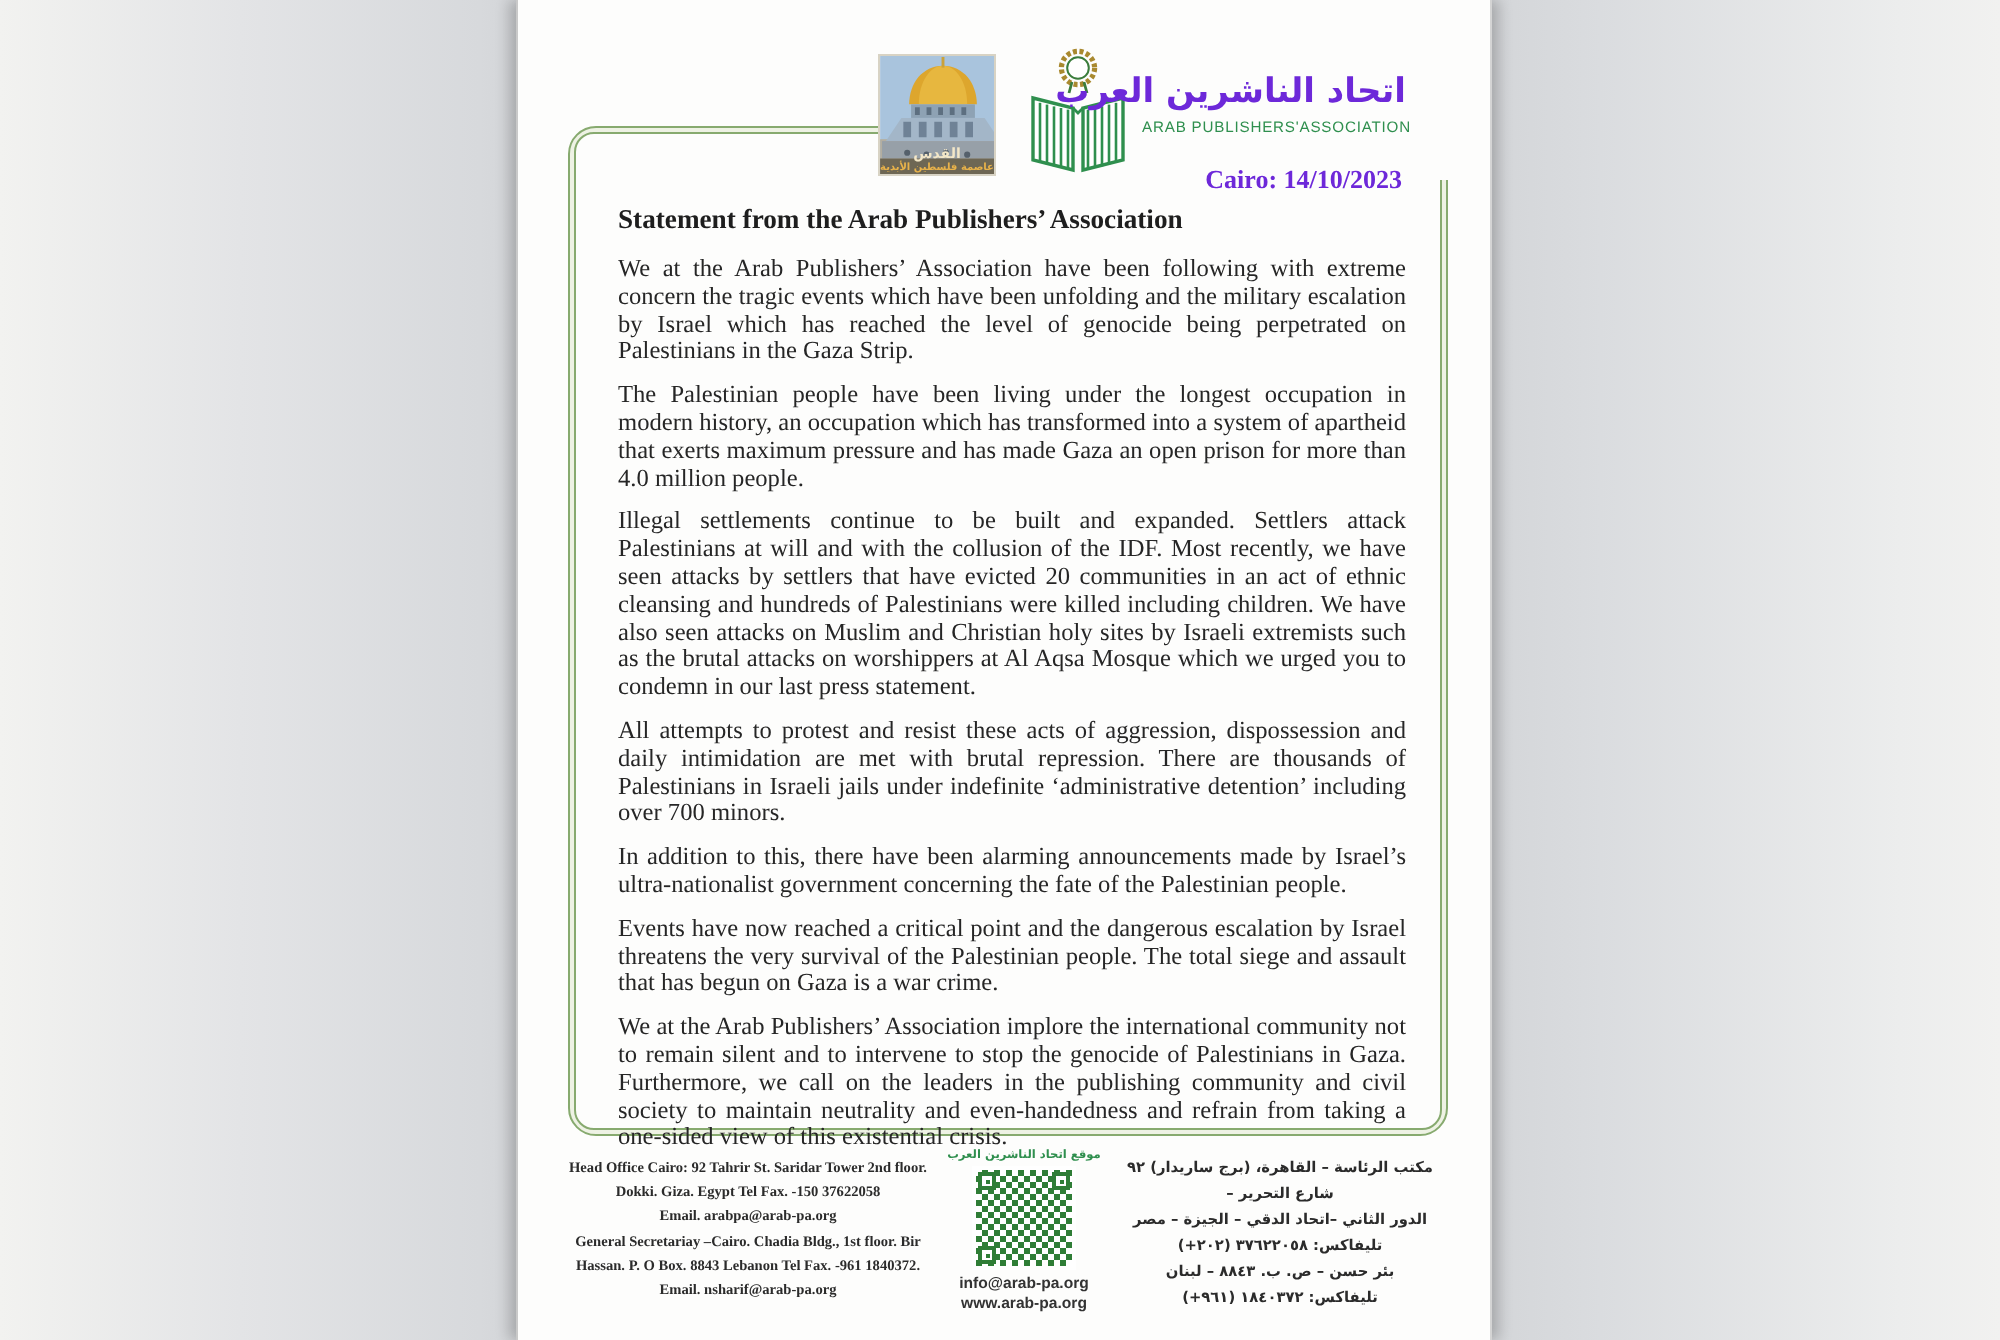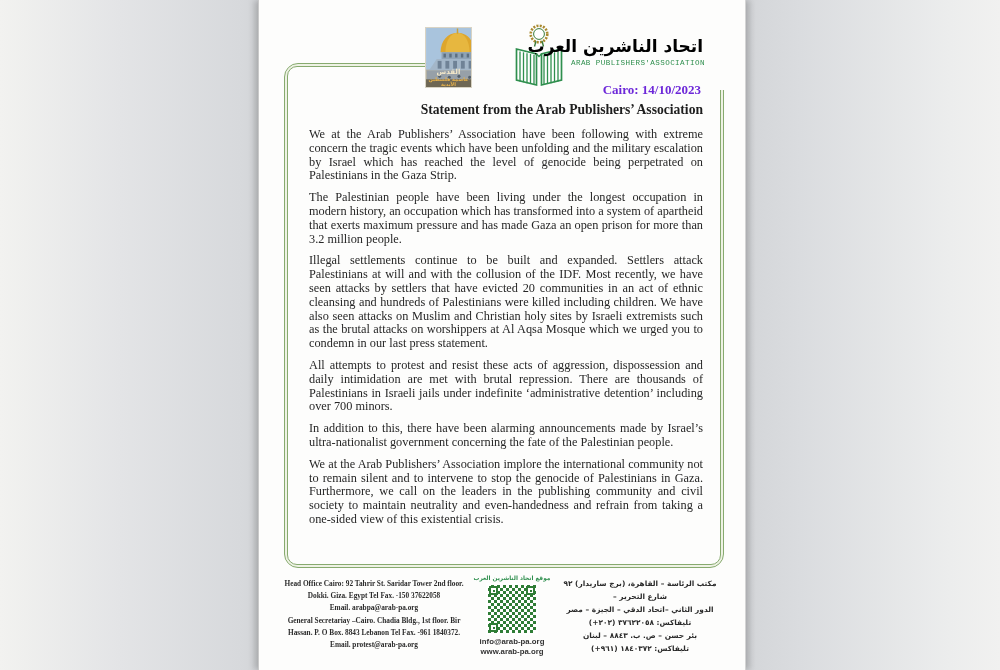--- a/index.html
+++ b/index.html
@@ -19,36 +19,36 @@
     position:absolute;left:25px;top:63px;width:440px;height:505px;
     border:1.5px solid #87aa6f;border-radius:14px;padding:2px;
     background:#eef2e4;box-sizing:border-box;z-index:1;
   }
   .frame-inner{
     width:100%;height:100%;box-sizing:border-box;
     border:1.5px solid #87aa6f;border-radius:10px;background:#fdfdfc;
   }
   
   .header-mask{position:absolute;left:180px;top:18px;width:286px;height:72px;background:#fdfdfc;z-index:2;}
-  .dome-logo{position:absolute;left:166px;top:27px;width:47px;height:61px;z-index:3;
+  .dome-logo{position:absolute;left:180px;top:27px;width:59px;height:61px;z-index:3;
     border:1px solid #d8d3c4;box-sizing:border-box;overflow:hidden;}
   .dome-caption{position:absolute;left:0;bottom:0;width:100%;text-align:center;z-index:4;
     font-family:"DejaVu Sans",sans-serif;line-height:1.05;}
   .dome-caption .l1{font-size:7px;color:#f3e7c8;font-weight:bold;}
   .dome-caption .l2{font-size:5px;color:#e8b24a;font-weight:bold;}
   .apa-logo{position:absolute;left:254px;top:24px;z-index:3;display:flex;align-items:flex-start;}
   .apa-text{margin-left:6px;padding-top:12px;width:132px;text-align:center;}
-  .apa-arabic{font-family:"DejaVu Sans",sans-serif;font-weight:bold;color:#000000;
+  .apa-arabic{font-family:"DejaVu Sans",sans-serif;font-weight:bold;color:#6d28d9;
     font-size:17px;line-height:20px;direction:rtl;white-space:nowrap;}
-  .apa-english{font-family:Liberation Mono, monospace;font-size:7.6px;letter-spacing:.4px;
+  .apa-english{font-family:Liberation Sans, sans-serif;font-size:7.6px;letter-spacing:.4px;
     color:#2f8f4e;margin-top:3px;white-space:nowrap;}
   .date-line{position:absolute;top:82px;right:44px;z-index:3;font-size:13px;color:#6d28d9;font-weight:bold;}
   
   .content{position:absolute;left:50px;top:102px;width:394px;z-index:2;}
-  .title{font-size:13.6px;font-weight:bold;text-align:right;color:#1e1e1e;margin:0 0 10px 0;}
+  .title{font-size:13.6px;font-weight:bold;text-align:left;color:#1e1e1e;margin:0 0 10px 0;}
   .para{font-size:12.3px;line-height:13.8px;color:#262626;text-align:justify;margin:0 0 8px 0;}
   
   .footer{position:absolute;left:20px;top:575px;width:446px;display:flex;z-index:2;}
   .f-en{width:190px;text-align:center;font-size:7.3px;font-weight:bold;color:#2b2b2b;line-height:12.2px;padding-top:3px;}
   .f-qr{width:86px;text-align:center;}
   .qr-caption{font-family:"DejaVu Sans",sans-serif;font-size:5.8px;color:#2f8f4e;font-weight:bold;direction:rtl;}
   .qr-box{width:48px;height:48px;margin:2px auto 2px auto;position:relative;border:2px solid #fff;
     background-image:conic-gradient(#2f7d36 25%,#ffffff 25% 50%,#2f7d36 50% 75%,#ffffff 75%);
     background-size:6px 6px;}
   .qr-finder{position:absolute;width:9px;height:9px;border:2px solid #2f7d36;background:#fff;box-sizing:border-box;}
@@ -131,35 +131,36 @@
       <div class="apa-arabic">اتحاد الناشرين العرب</div>
       <div class="apa-english">ARAB PUBLISHERS'ASSOCIATION</div>
     </div>
   </div>
 
   <div class="date-line">Cairo: 14/10/2023</div>
 
   <div class="content">
     <h1 class="title">Statement from the Arab Publishers’ Association</h1>
     <p class="para">We at the Arab Publishers’ Association have been following with extreme concern the tragic events which have been unfolding and the military escalation by Israel which has reached the level of genocide being perpetrated on Palestinians in the Gaza Strip.</p>
-    <p class="para">The Palestinian people have been living under the longest occupation in modern history, an occupation which has transformed into a system of apartheid that exerts maximum pressure and has made Gaza an open prison for more than 3.2 million people.</p>
+    <p class="para">The Palestinian people have been living under the longest occupation in modern history, an occupation which has transformed into a system of apartheid that exerts maximum pressure and has made Gaza an open prison for more than 4.0 million people.</p>
     <p class="para">Illegal settlements continue to be built and expanded. Settlers attack Palestinians at will and with the collusion of the IDF. Most recently, we have seen attacks by settlers that have evicted 20 communities in an act of ethnic cleansing and hundreds of Palestinians were killed including children. We have also seen attacks on Muslim and Christian holy sites by Israeli extremists such as the brutal attacks on worshippers at Al Aqsa Mosque which we urged you to condemn in our last press statement.</p>
     <p class="para">All attempts to protest and resist these acts of aggression, dispossession and daily intimidation are met with brutal repression.  There are thousands of Palestinians in Israeli jails under indefinite ‘administrative detention’ including over 700 minors.</p>
     <p class="para">In addition to this, there have been alarming announcements made by Israel’s ultra-nationalist government concerning the fate of the Palestinian people.</p>
+    <p class="para">Events have now reached a critical point and the dangerous escalation by Israel threatens the very survival of the Palestinian people.  The total siege and assault that has begun on Gaza is a war crime.</p>
     <p class="para">We at the Arab Publishers’ Association implore the international community not to remain silent and to intervene to stop the genocide of Palestinians in Gaza. Furthermore, we call on the leaders in the publishing community and civil society to maintain neutrality and even-handedness and refrain from taking a one-sided view of this existential crisis.</p>
   </div>
 
   <div class="footer">
     <div class="f-en">
       <div>Head Office Cairo: 92 Tahrir St. Saridar Tower  2nd floor.</div>
       <div>Dokki. Giza. Egypt  Tel Fax. -150 37622058</div>
       <div>Email. arabpa@arab-pa.org</div>
       <div>General Secretariay –Cairo. Chadia Bldg., 1st floor. Bir</div>
       <div>Hassan. P. O  Box. 8843 Lebanon  Tel Fax. -961 1840372.</div>
-      <div>Email. protest@arab-pa.org</div>
+      <div>Email. nsharif@arab-pa.org</div>
     </div>
     <div class="f-qr">
       <div class="qr-caption">موقع اتحاد الناشرين العرب</div>
       <div class="qr-box">
         <div class="qr-finder qr-f1"></div>
         <div class="qr-finder qr-f2"></div>
         <div class="qr-finder qr-f3"></div>
       </div>
       <div class="qr-mail">info@arab-pa.org</div>
       <div class="qr-mail">www.arab-pa.org</div>

